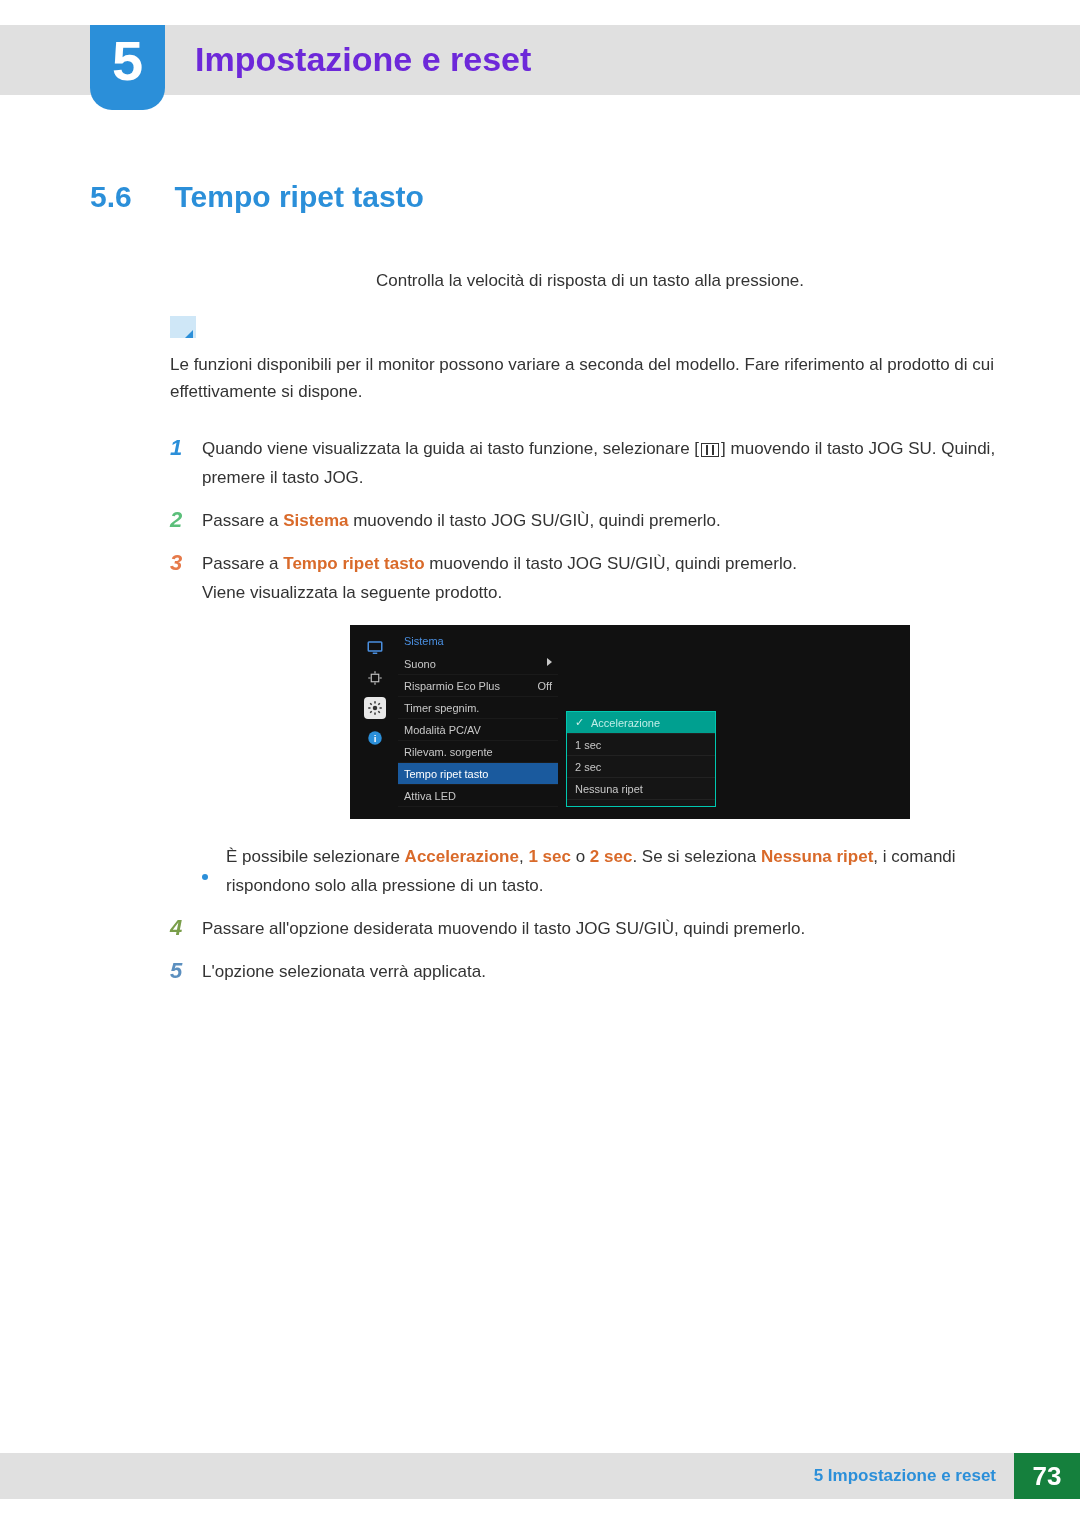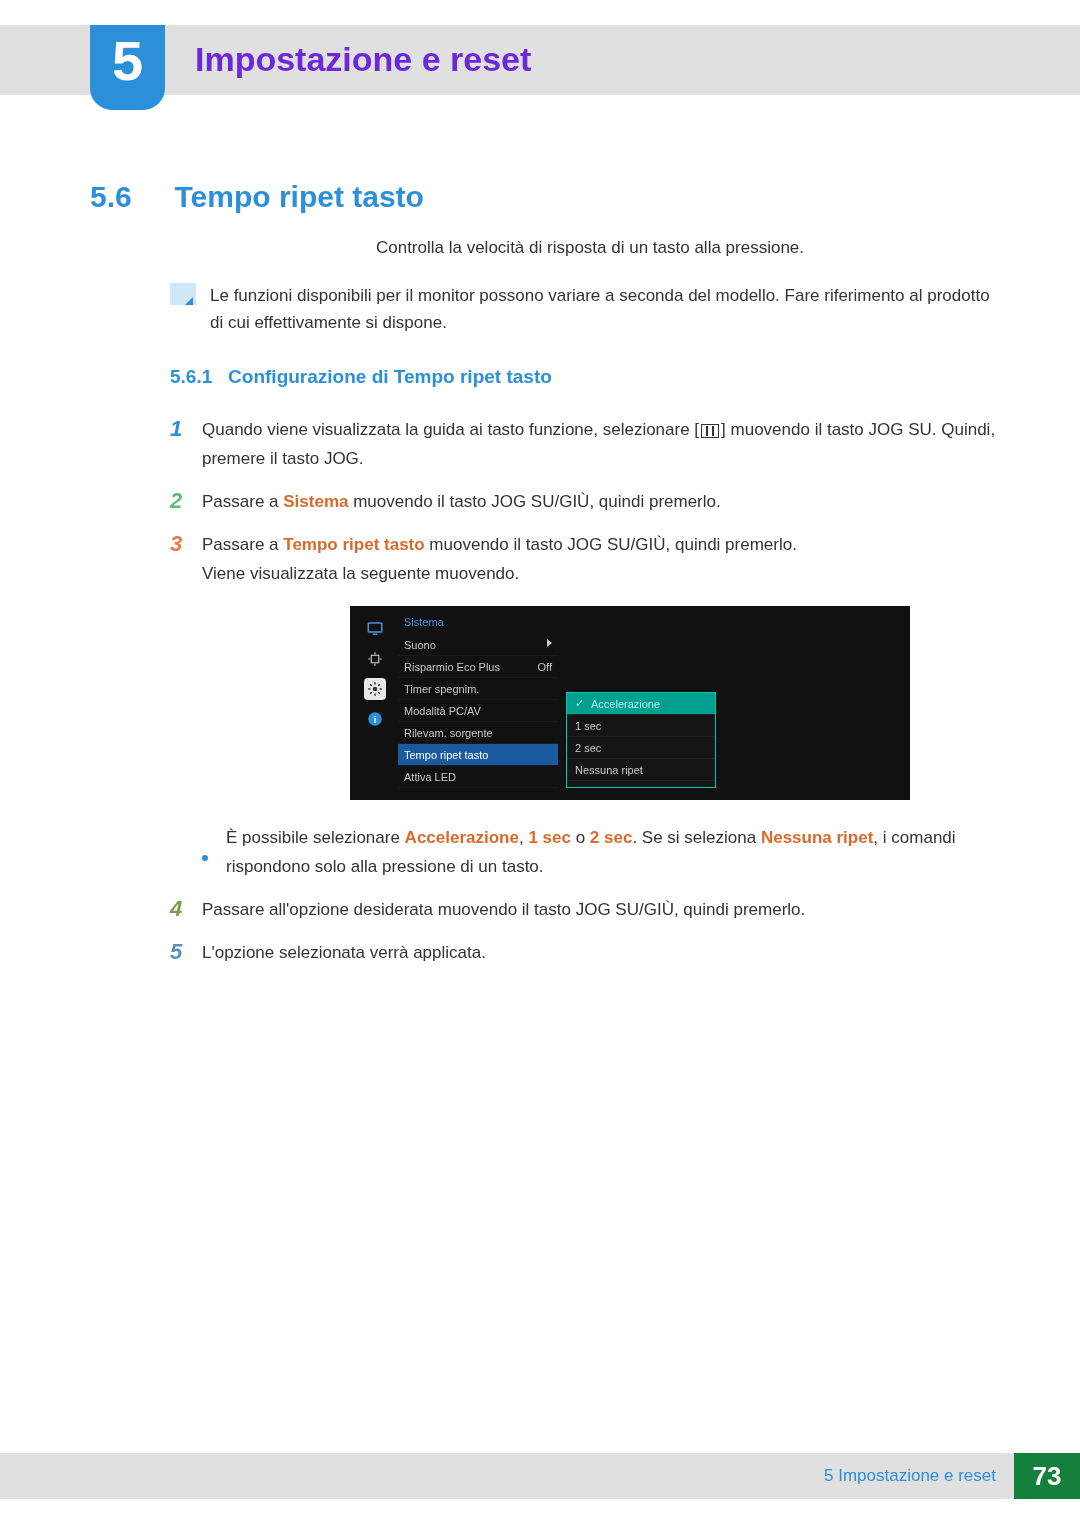--- a/index.html
+++ b/index.html
@@ -35,26 +35,26 @@
     top: 40px; left: 195px;
     font-size: 34px;
     font-weight: bold;
     color: #6d28d9;
   }
   
   .section {
     position: absolute;
     top: 180px; left: 90px; right: 70px;
   }
-  .section-heading { margin-bottom: 21px; }
+  .section-heading { margin-bottom: 54px; }
   .section-num { color:#2b8fd9; font-size:30px; font-weight:bold; display:inline-block; width:80px; }
   .section-title { color:#2b8fd9; font-size:30px; font-weight:bold; }
   .body-text { font-size: 17px; line-height: 1.55; color:#333; margin-left: 80px; }
   .para1 { margin-bottom: 22px; text-align: center; }
-  .note-row { display:flex; align-items:flex-start; gap:14px; margin-left:80px; margin-bottom:30px; padding-right:10px;}
+  .note-row { display:flex; align-items:flex-start; gap:14px; margin-left:80px; margin-bottom:30px; padding-right:10px;flex-direction:column;}
   .note-icon {
     width: 26px; height: 22px; flex-shrink:0;
     background:#cfe7f7; position:relative;
   }
   .note-icon::after{
     content:""; position:absolute; right:3px; bottom:0;
     width:0;height:0;
     border-left:8px solid transparent;
     border-bottom:8px solid #2b8fd9;
   }
@@ -107,21 +107,21 @@
   .osd-sub-item{padding:5px 8px;border-bottom:1px solid #222;height:22px;display:flex;align-items:center;gap:6px;}
   .osd-sub-item.sel{background:#00a090;color:#bfeee8;}
   .osd-check{display:inline-block;width:10px;color:#cfeee8;}
   .osd-desc{flex:1;font-size:10px;line-height:1.35;padding:4px 2px 2px 6px;max-width:130px;}
   .tri-right{display:inline-block;width:0;height:0;border-top:4px solid transparent;border-bottom:4px solid transparent;border-left:5px solid #c8c8c8;}
   
   .footer-strip{
     position:absolute; bottom:28px; left:0; right:0; height:46px;
     background:#e0e0e0; display:flex; justify-content:flex-end; align-items:stretch;
   }
-  .footer-label{ color:#2b8fd9; font-weight:normal; font-size:17px; align-self:center; padding-right:18px;}
+  .footer-label{ color:#2b8fd9; font-weight:bold; font-size:17px; align-self:center; padding-right:18px;}
   .footer-page{ background:#15803d; color:#fff; font-size:26px; font-weight:bold; width:66px; display:flex; align-items:center; justify-content:center;}
   .side-bar{
     position:absolute; left:90px; bottom:28px; width:12px; height:46px;
     background:linear-gradient(to bottom,#cfcfcf,#b8b8b8);
   }
 </style>
 </head>
 <body>
 
 <div class="header-strip"></div>
@@ -134,24 +134,20 @@
     <span class="section-title">Tempo ripet tasto</span>
   </div>
 
   <p class="body-text para1">Controlla la velocità di risposta di un tasto alla pressione.</p>
 
   <div class="note-row">
     <div class="note-icon"></div>
     <div class="note-text">Le funzioni disponibili per il monitor possono variare a seconda del modello. Fare riferimento al prodotto di cui effettivamente si dispone.</div>
   </div>
 
-  <div class="subsection-heading">
-    <span class="sub-num">5.6.1</span>
-    &nbsp;&nbsp;<span>Configurazione di Tempo ripet tasto</span>
-  </div>
 
   <div class="steps">
 
     <div class="step-row">
       <div class="step-num c1">1</div>
       <div class="step-body">
         <span>Quando viene visualizzata la guida ai tasto funzione, selezionare [</span><span class="menu-icon-inline"></span><span>] muovendo il tasto JOG SU. Quindi, premere il tasto JOG.</span>
       </div>
     </div>
 
@@ -159,21 +155,21 @@
       <div class="step-num c2">2</div>
       <div class="step-body">
         <span>Passare a </span><span class="emph">Sistema</span><span> muovendo il tasto JOG SU/GIÙ, quindi premerlo.</span>
       </div>
     </div>
 
     <div class="step-row">
       <div class="step-num c3">3</div>
       <div class="step-body">
         <span>Passare a </span><span class="emph">Tempo ripet tasto</span><span> muovendo il tasto JOG SU/GIÙ, quindi premerlo.</span><br>
-        <span>Viene visualizzata la seguente muovendo.</span>
+        <span>Viene visualizzata la seguente prodotto.</span>
       </div>
     </div>
 
     <div class="osd-wrap">
       <div class="osd">
         <div class="osd-icons">
           <div class="osd-ic">
               <svg viewBox="0 0 24 24">
                 <rect x="3" y="4" width="18" height="12" rx="1" fill="none" stroke="#4a8fe0" stroke-width="2"></rect>
                 <rect x="9" y="18" width="6" height="2" fill="#4a8fe0"></rect>

